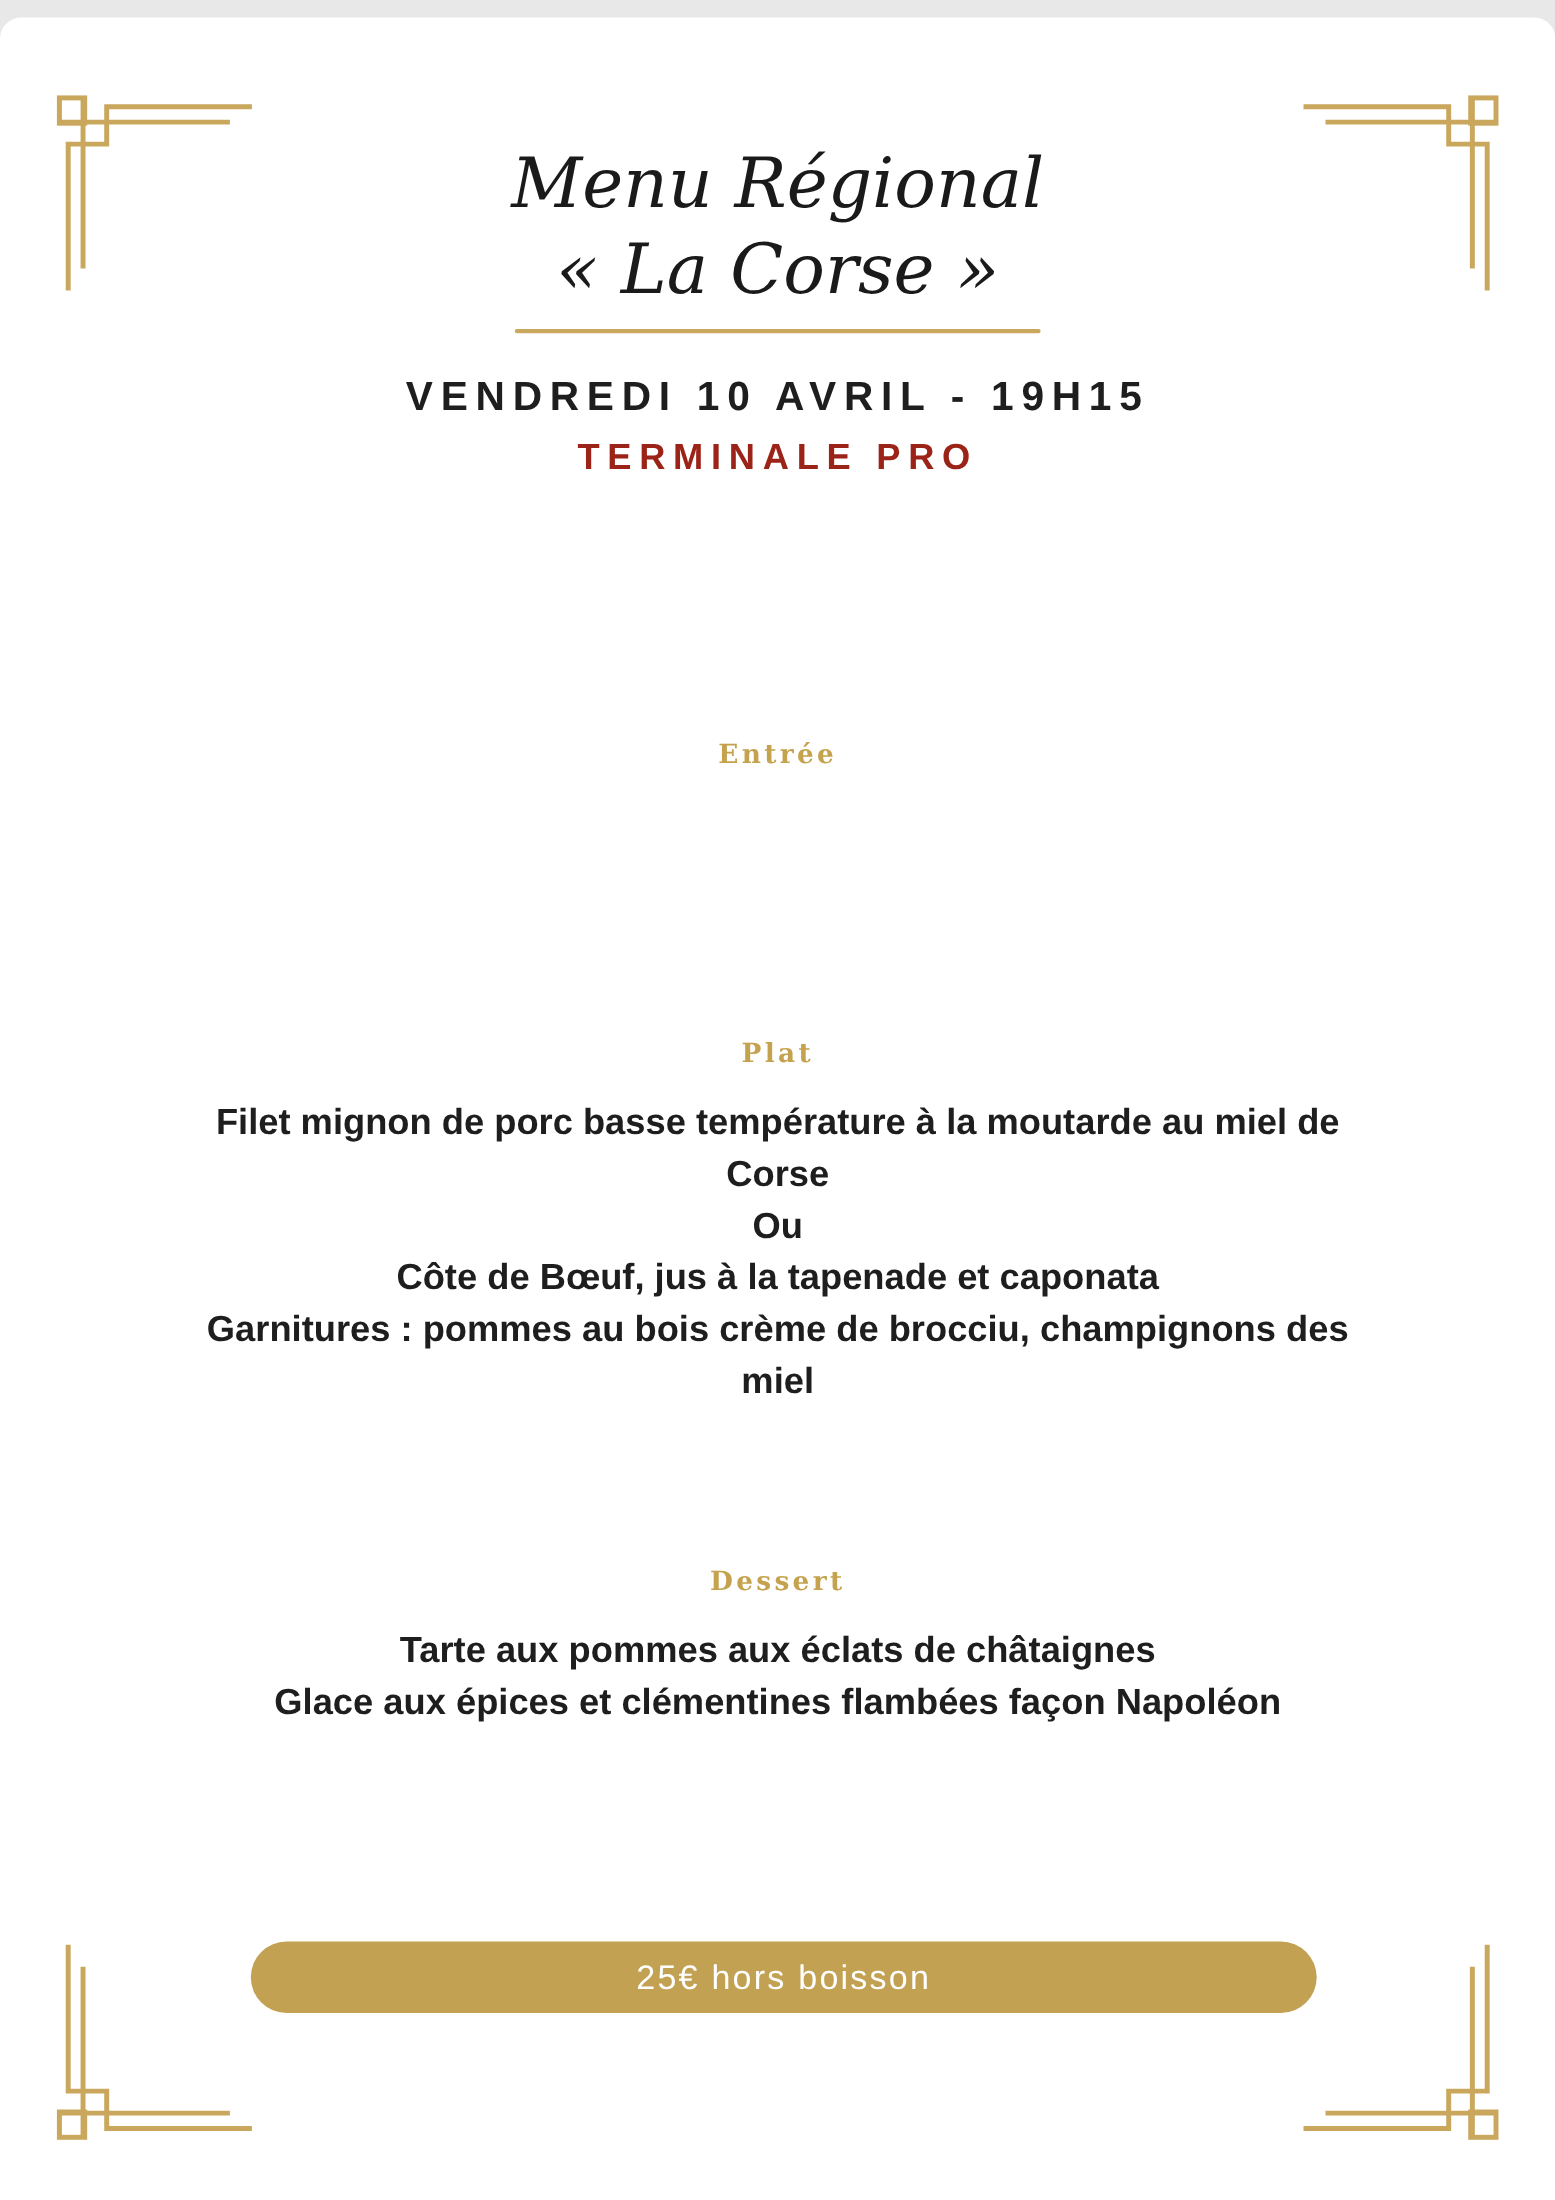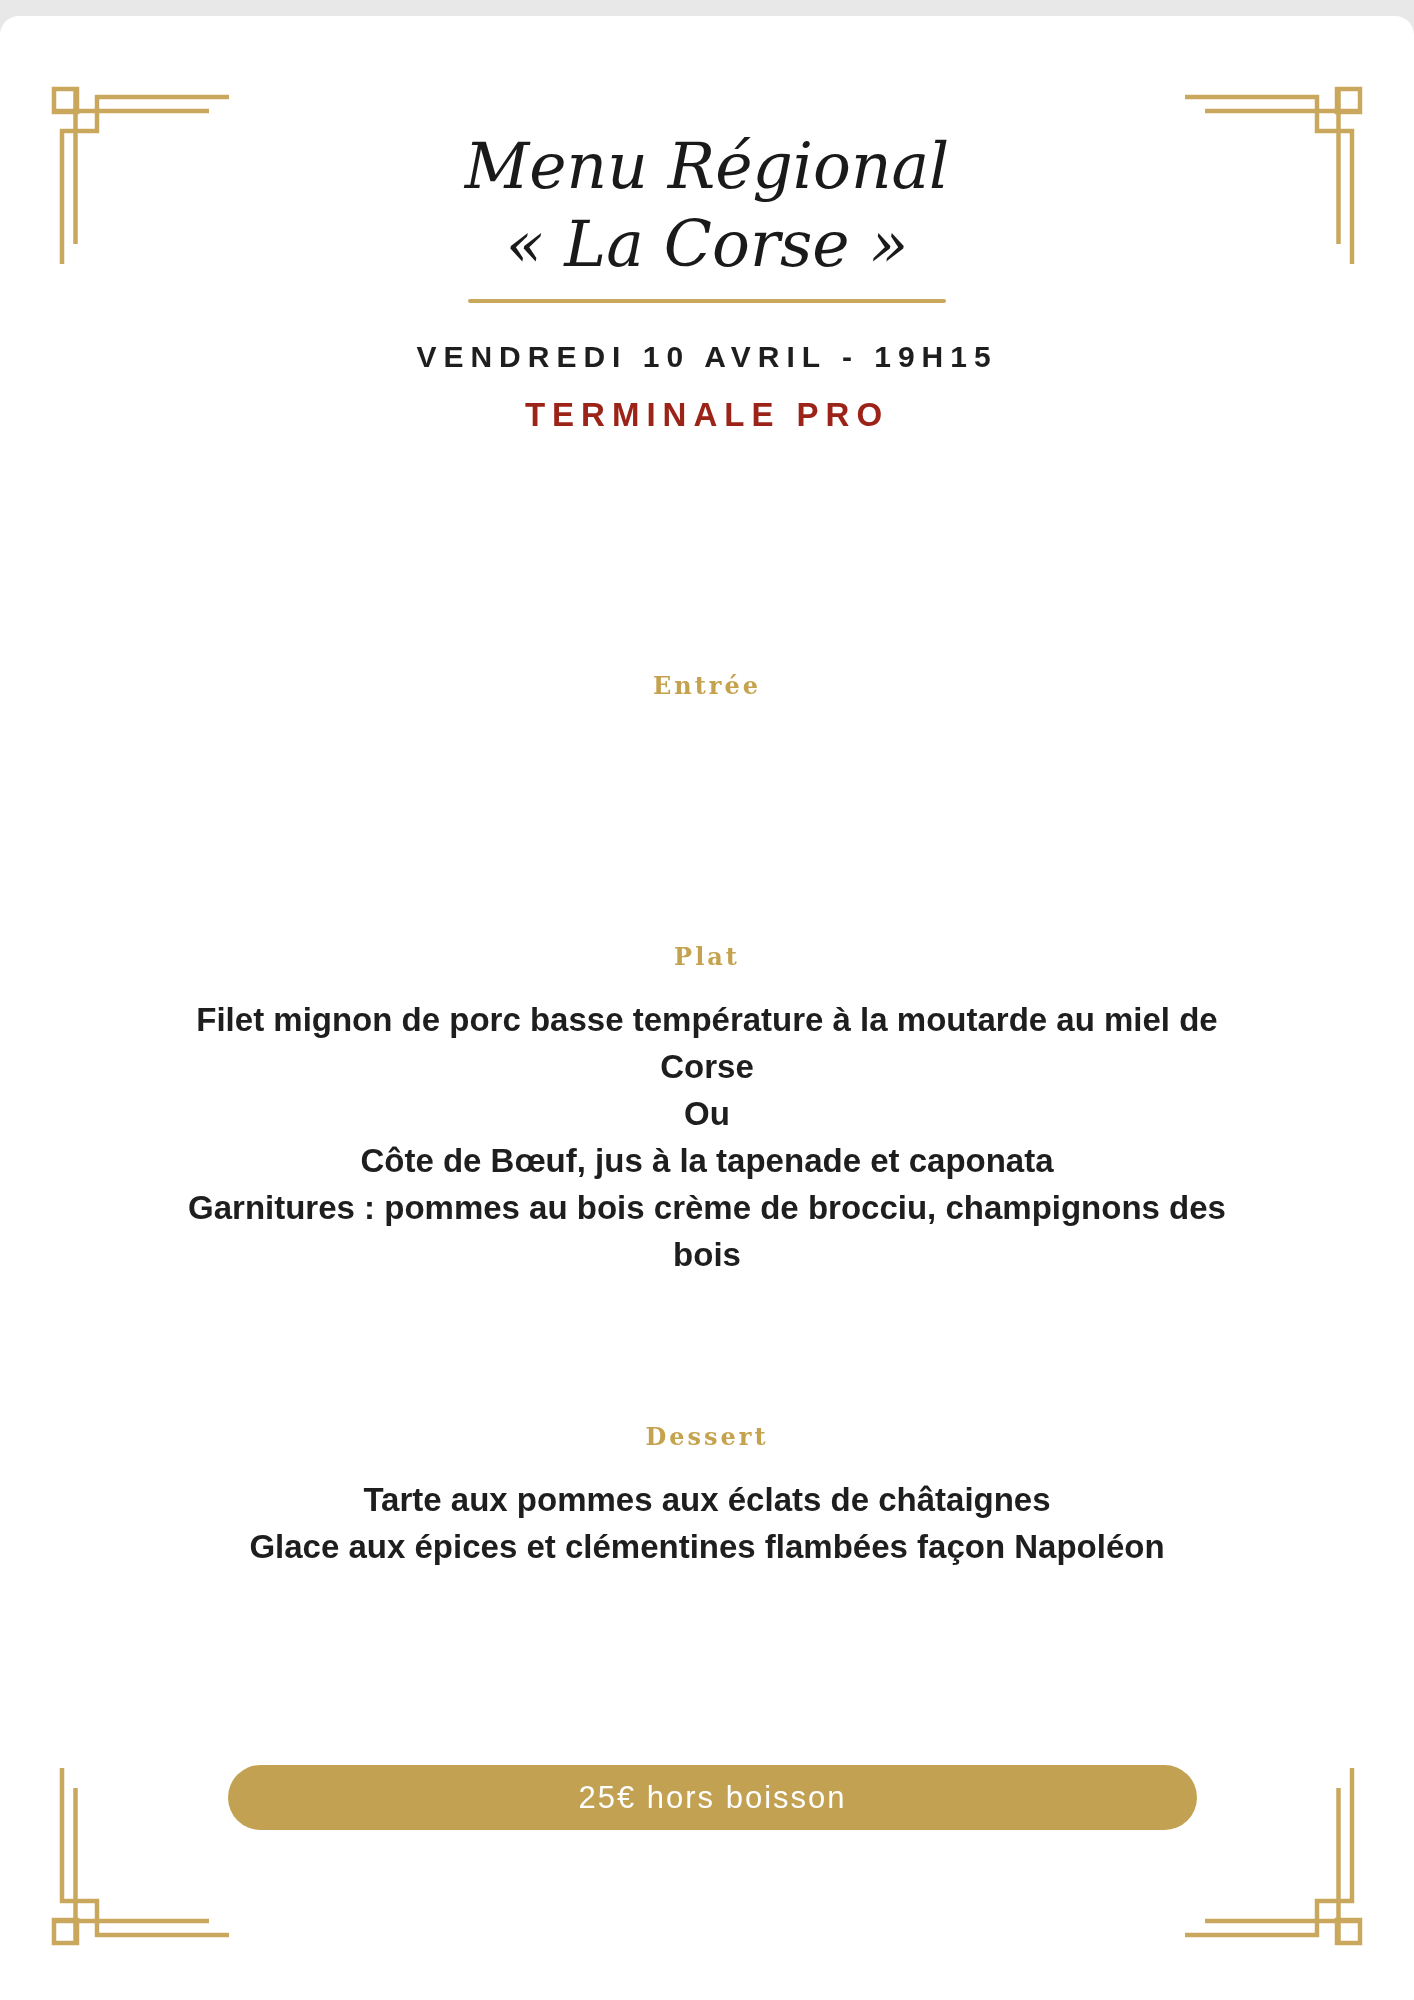--- a/index.html
+++ b/index.html
@@ -23,21 +23,21 @@
     font-family:"DejaVu Serif", serif; font-style:italic;
     font-size:63px; line-height:78px; color:#1a1a1a;
   }
   .divider {
     position:absolute; top:283px; left:50%; transform:translateX(-50%);
     width:478px; height:4px; border-radius:2px;
     background:var(--gold_line);
   }
   .date-line {
     position:absolute; top:324px; left:0; width:100%; text-align:center;
-    font-size:30px; font-weight:700; letter-spacing:7px;
+    font-size:37px; font-weight:700; letter-spacing:7px;
     color:var(--text_dark);
   }
   .class-line {
     position:absolute; top:380px; left:0; width:100%; text-align:center;
     font-size:33px; font-weight:700; letter-spacing:7px;
     color:var(--accent_red);
   }
   .section { position:absolute; left:0; width:100%; text-align:center; }
   .section .heading {
     font-family:"DejaVu Serif", serif; font-weight:700;
@@ -103,21 +103,21 @@
   </div>
 
   <div class="section" id="section-plat">
     <div class="heading">Plat</div>
     <div class="lines">
         <div>Filet mignon de porc basse température à la moutarde au miel de</div>
         <div>Corse</div>
         <div>Ou</div>
         <div>Côte de Bœuf, jus à la tapenade et caponata</div>
         <div>Garnitures : pommes au bois crème de brocciu, champignons des</div>
-        <div>bois</div>
+        <div>miel</div>
       </div>
   </div>
 
   <div class="section" id="section-dessert">
     <div class="heading">Dessert</div>
     <div class="lines">
         <div>Tarte aux pommes aux éclats de châtaignes</div>
         <div>Glace aux épices et clémentines flambées façon Napoléon</div>
       </div>
   </div>

